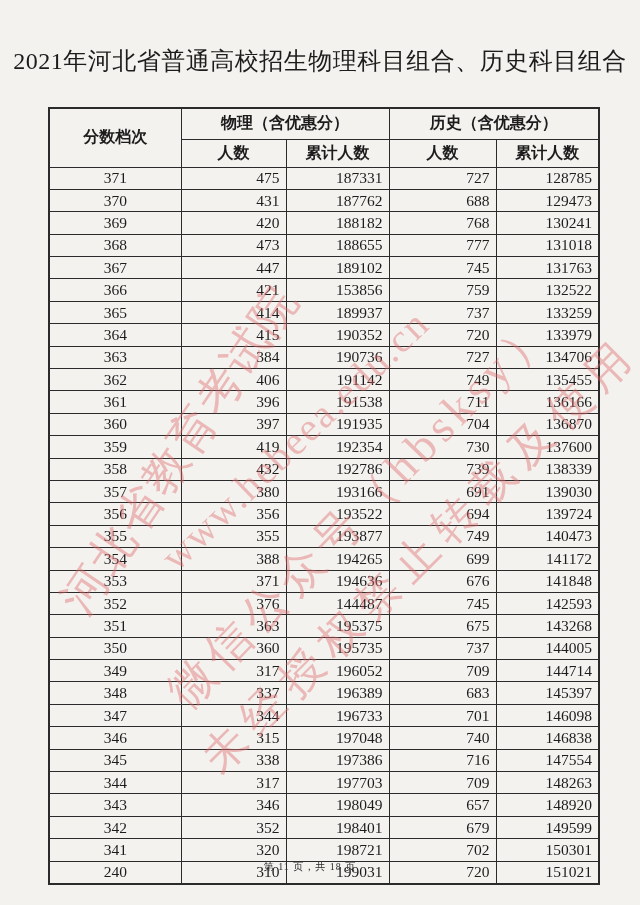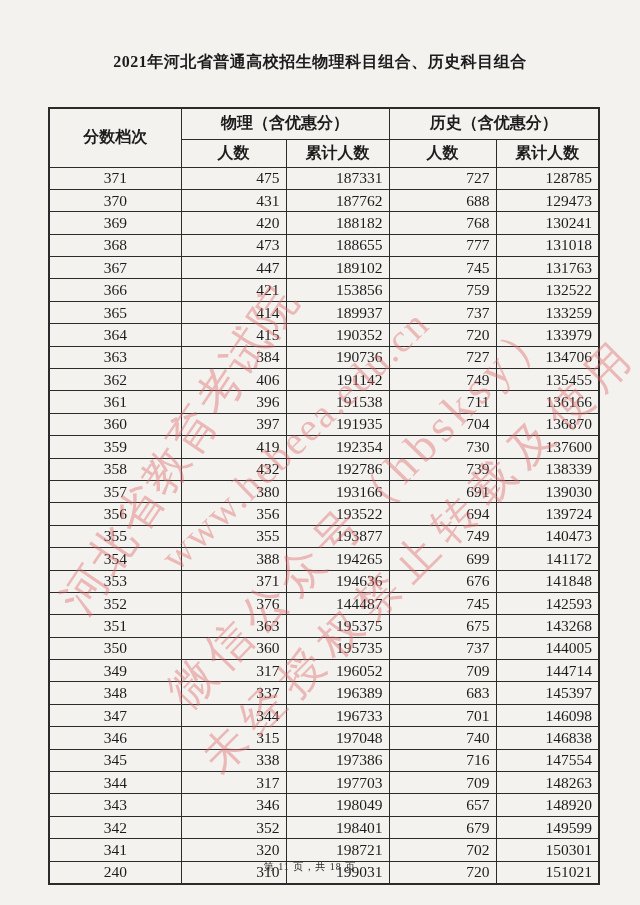--- a/index.html
+++ b/index.html
@@ -12,22 +12,22 @@
     position: relative;
   }
   .page { position: absolute; inset: 0; }
 
   .title-block {
     position: absolute;
     top: 48px; left: 0; width: 640px;
     text-align: center;
   }
   .title-line {
-    font-size: 16px;
-    font-weight: bold;
+    font-size: 24px;
+    font-weight: normal;
     line-height: 27px;
     letter-spacing: 0.5px;
   }
 
   table.score-table {
     position: absolute;
     top: 107px; left: 48px;
     width: 550px;
     border-collapse: collapse;
     table-layout: fixed;

